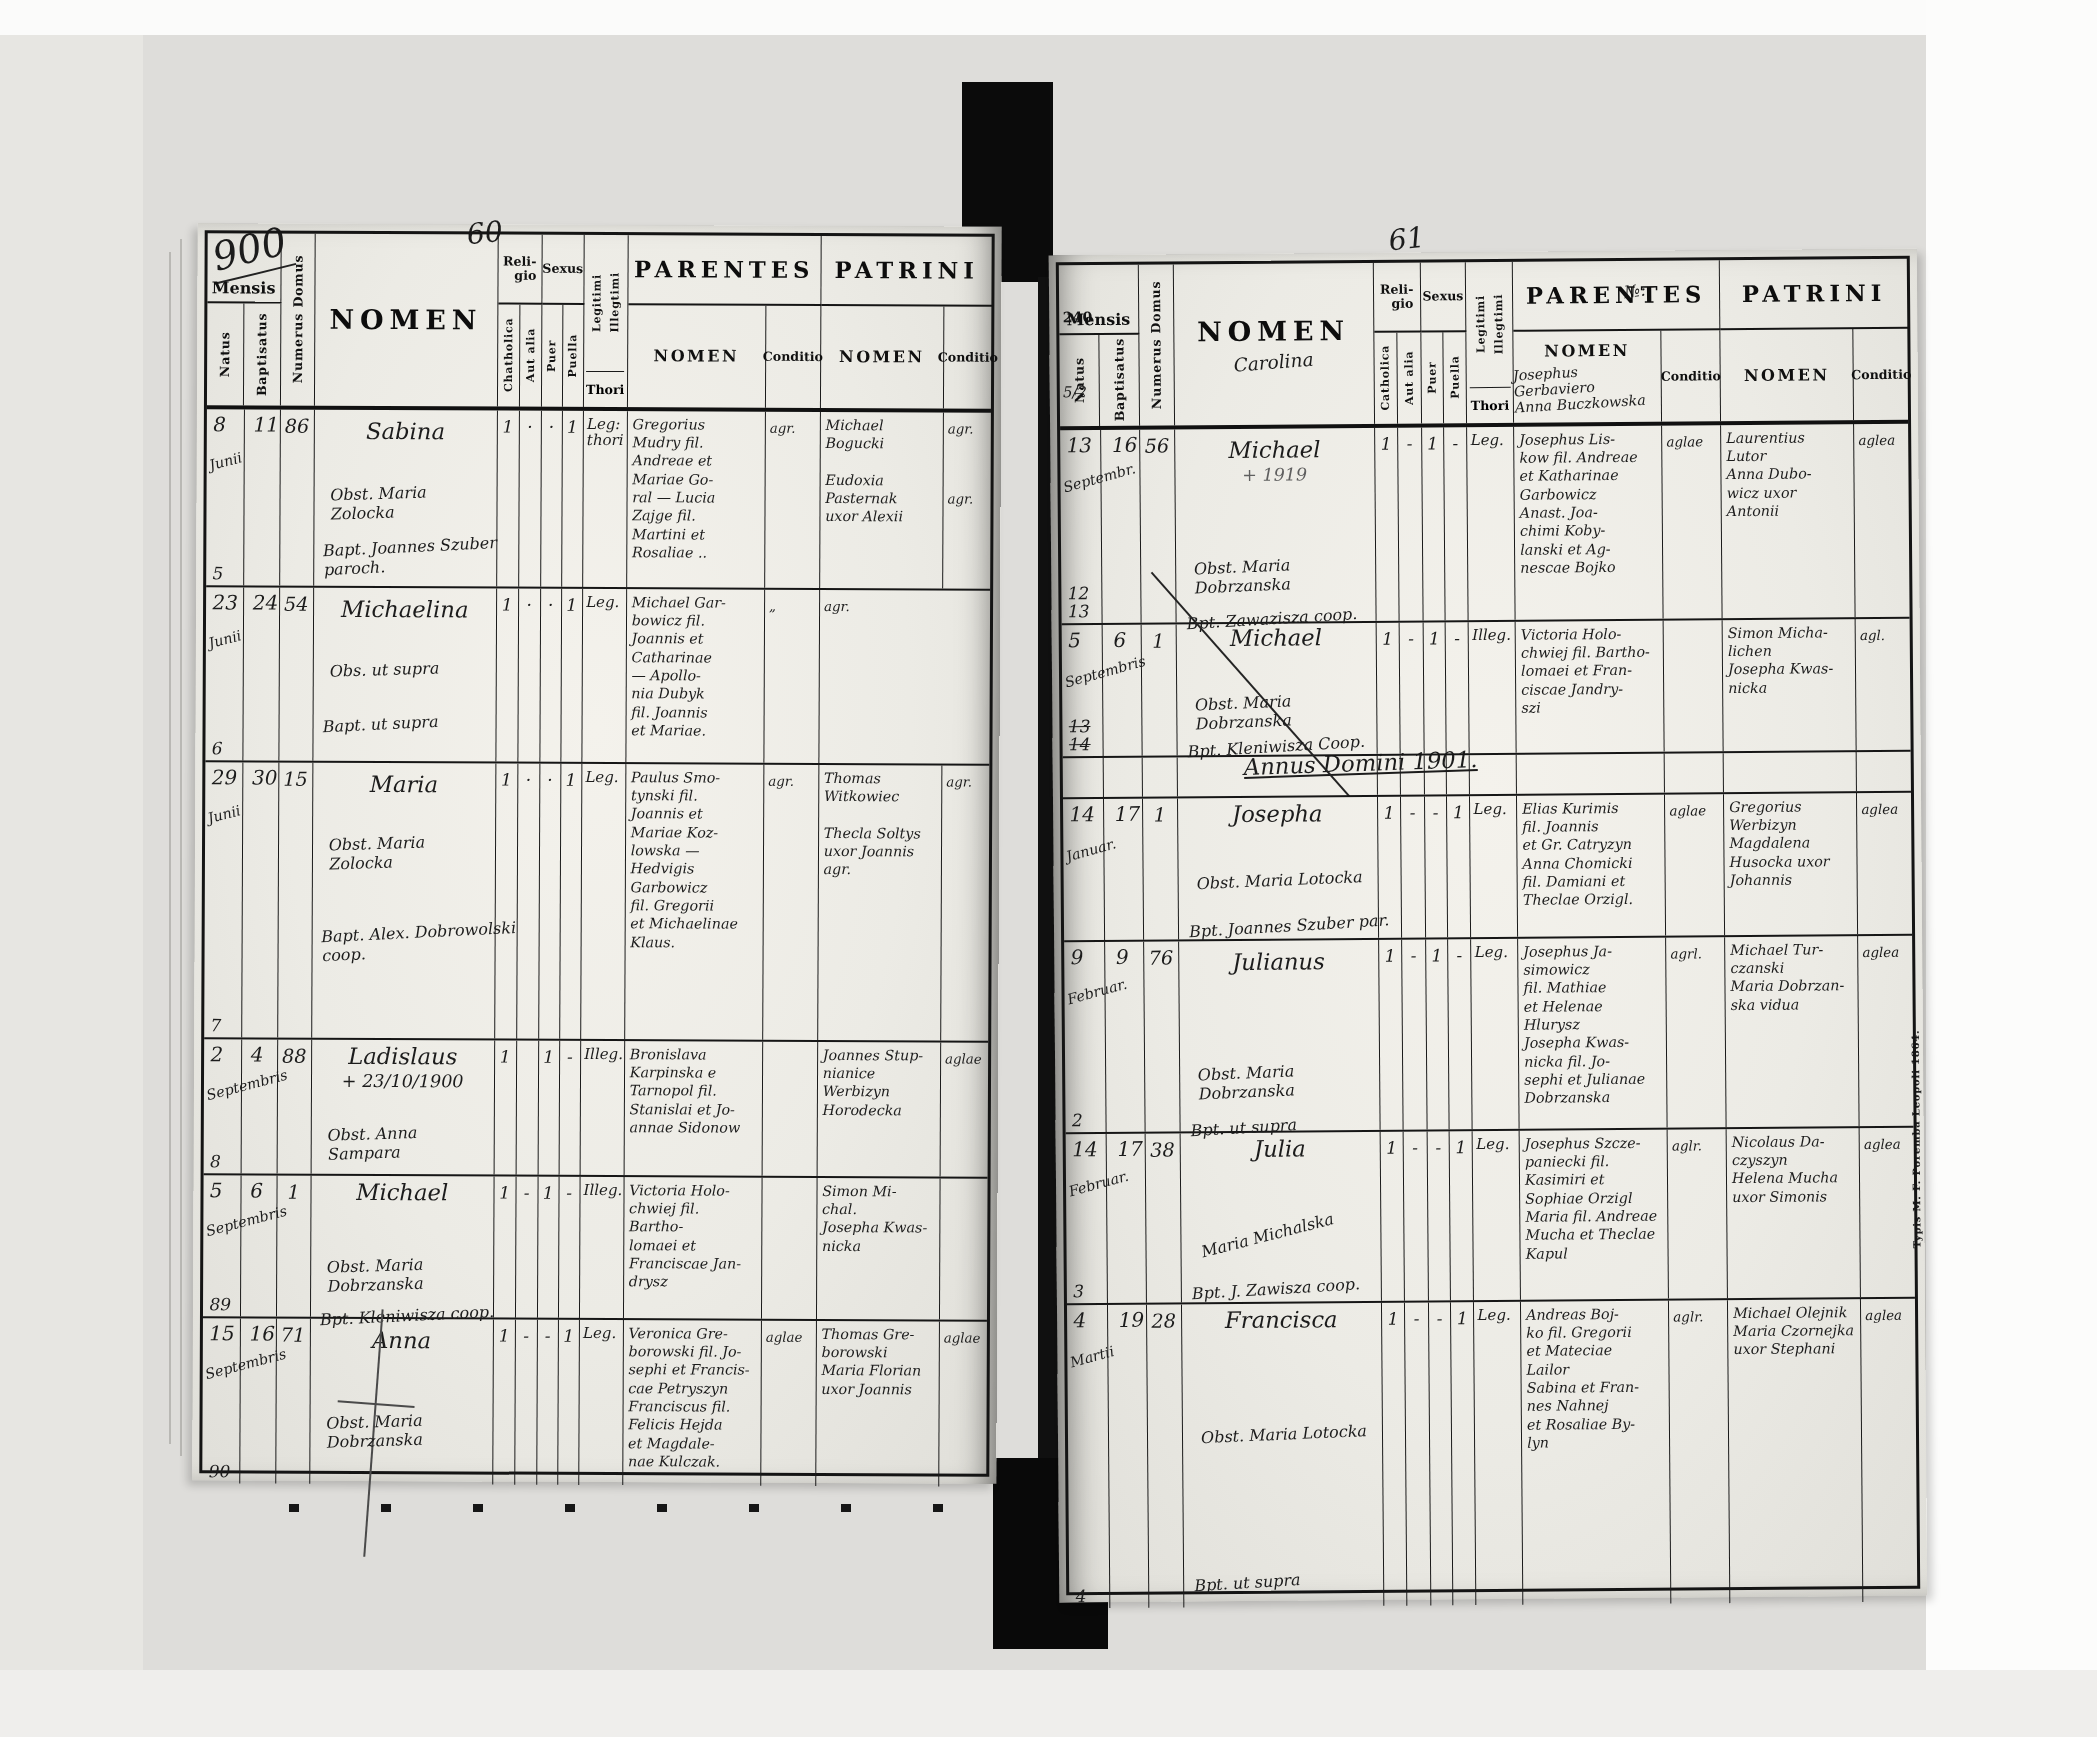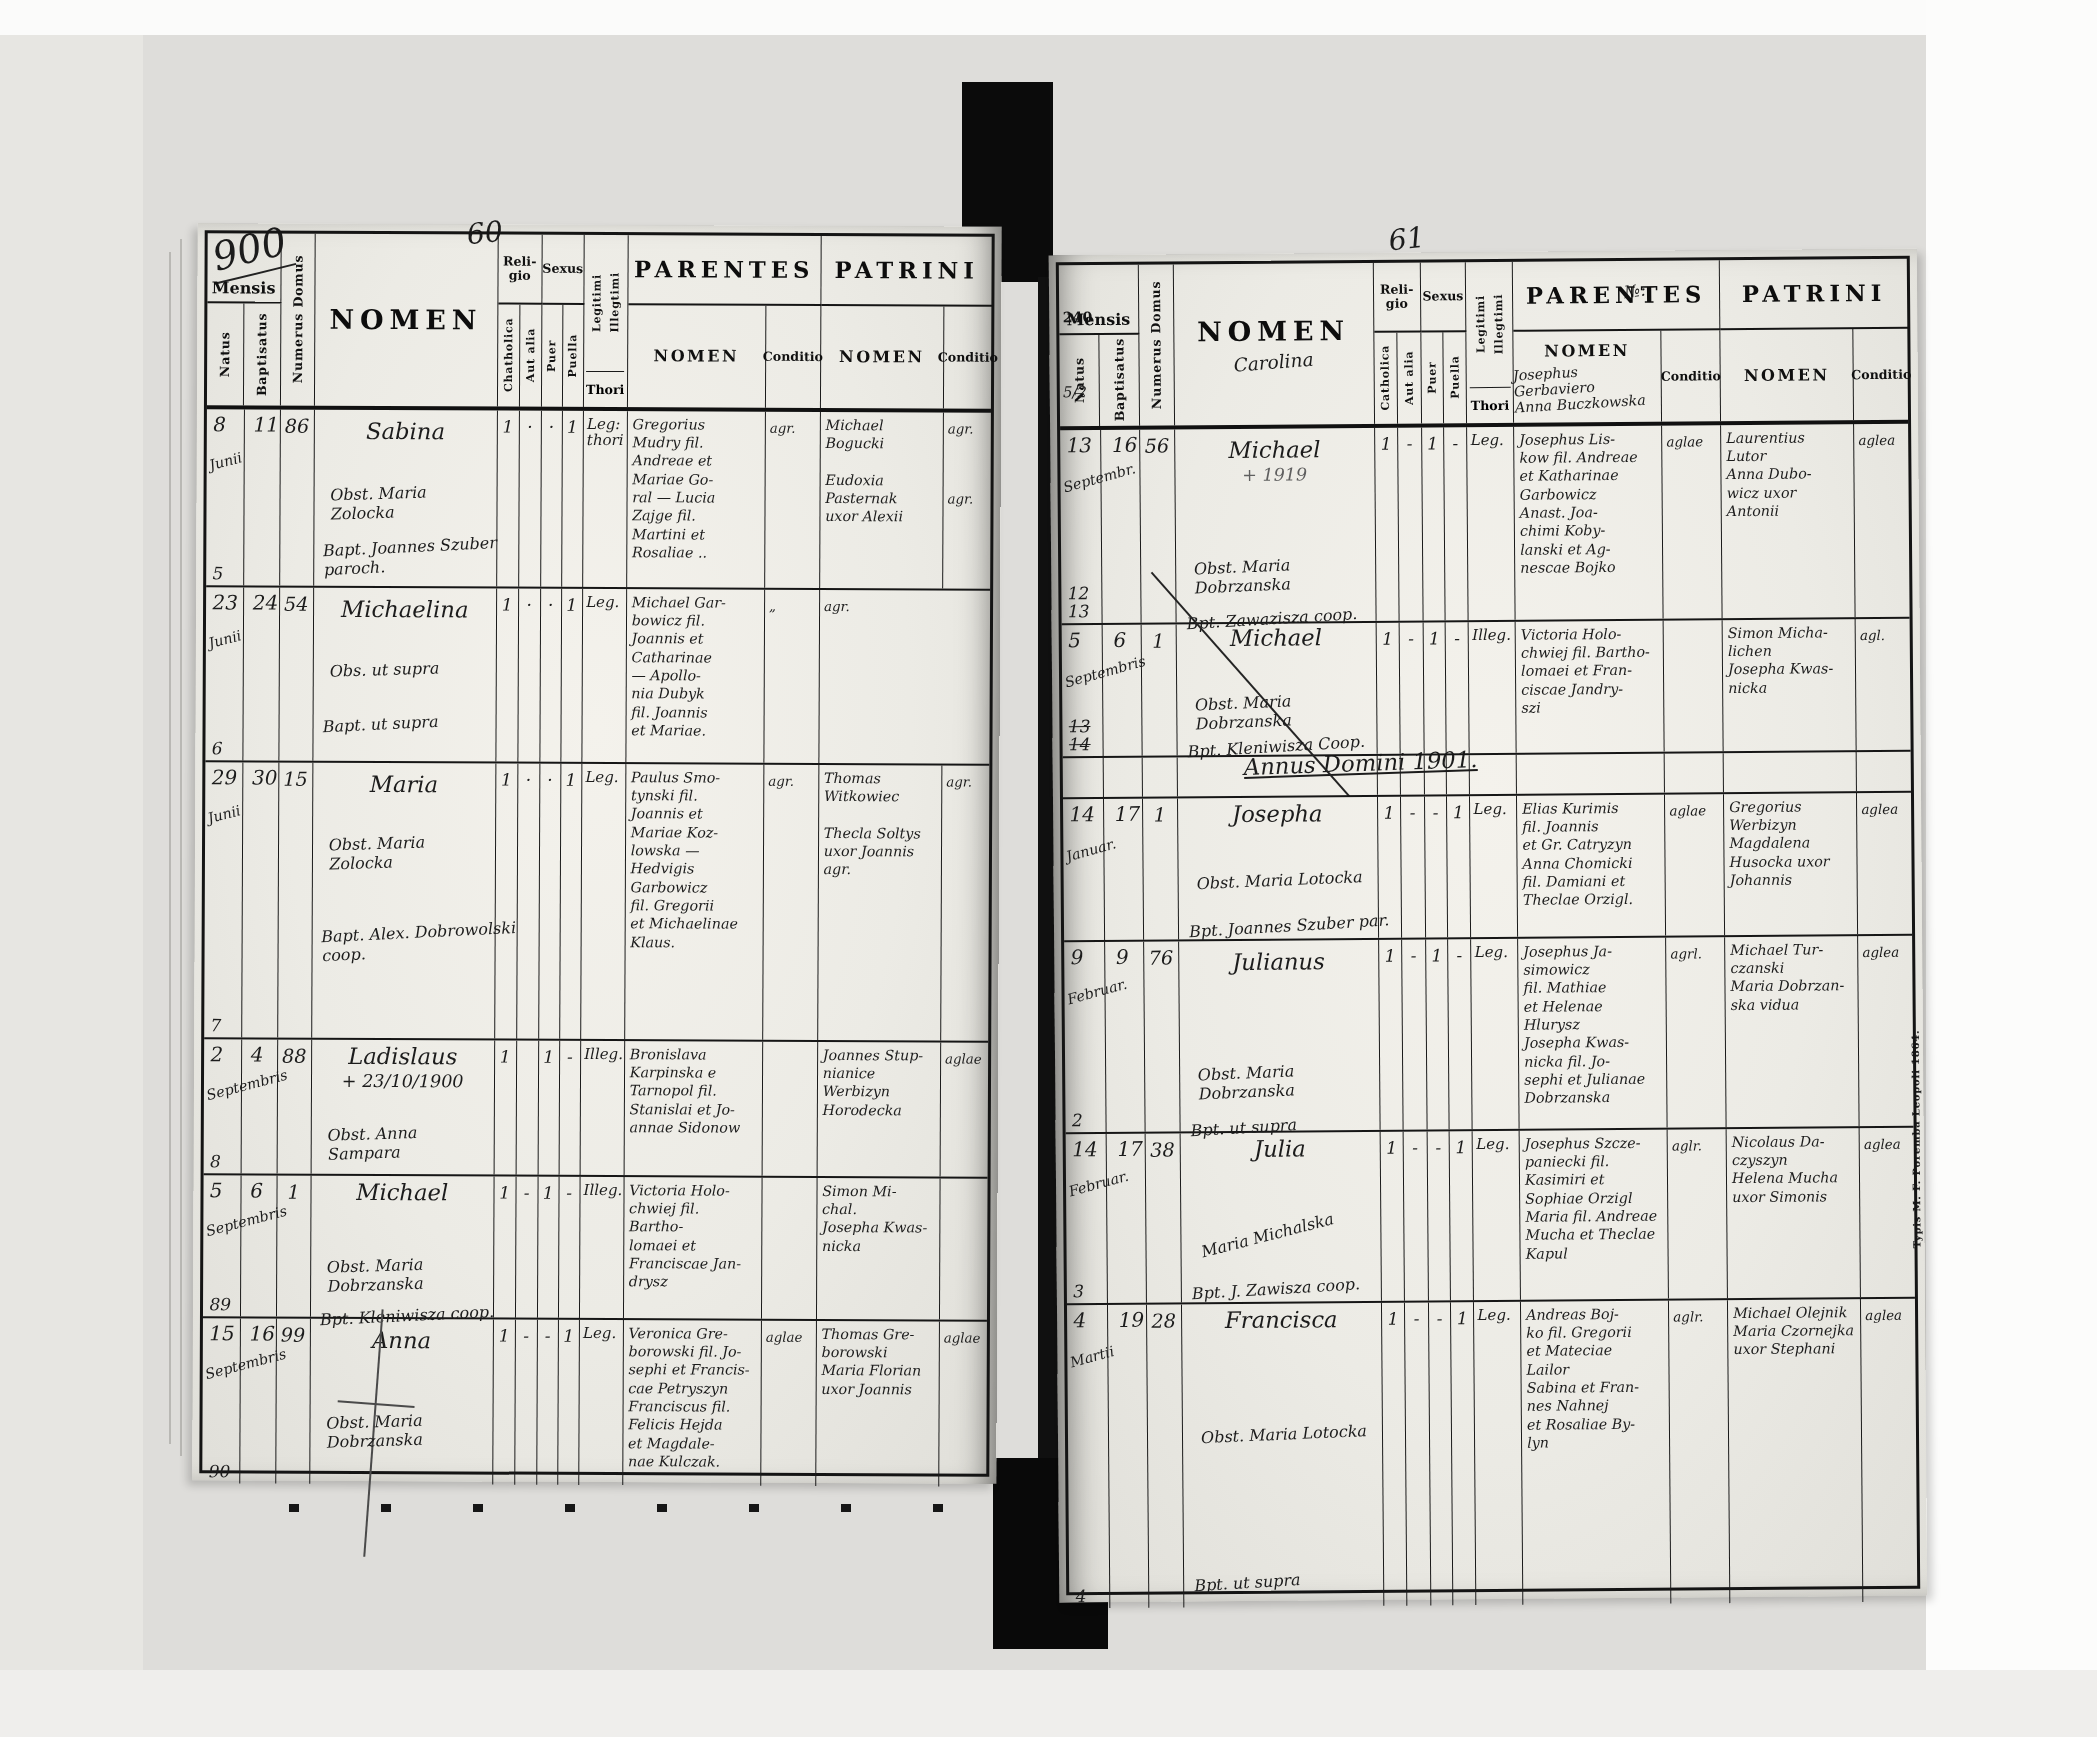--- a/index.html
+++ b/index.html
@@ -36,21 +36,21 @@
   .row-right{grid-template-columns:40px 40px 35px 200px 23.5px 23.5px 22.7px 22.7px 47px 148px 59px 133px 55px;}
   .row:last-child{border-bottom:none;}
   .h,.c{border-right:1.7px solid #1b1b1b;position:relative;overflow:visible;}
   .h.nc,.c.nc{border-right:none;}
   
   .h-men{grid-column:1/3;grid-row:1;border-bottom:2.5px solid #151515;display:flex;align-items:flex-end;justify-content:center;padding-bottom:3.4px;}
   .h-nat{grid-column:1;grid-row:2;}
   .h-bap{grid-column:2;grid-row:2;}
   .h-dom{grid-column:3;grid-row:1/3;}
   .h-nom{grid-column:4;grid-row:1/3;display:flex;align-items:center;justify-content:center;flex-direction:column;}
-  .h-rel{grid-column:5/7;grid-row:1;border-bottom:2.5px solid #151515;display:flex;align-items:center;justify-content:center;text-align:center;}
+  .h-rel{grid-column:5/7;grid-row:1;border-bottom:2.5px solid #151515;display:flex;align-items:center;justify-content:center;text-align:right;}
   .h-cat{grid-column:5;grid-row:2;}
   .h-aut{grid-column:6;grid-row:2;}
   .h-sex{grid-column:7/9;grid-row:1;border-bottom:2.5px solid #151515;display:flex;align-items:center;justify-content:center;}
   .h-pue{grid-column:7;grid-row:2;}
   .h-pla{grid-column:8;grid-row:2;}
   .h-leg{grid-column:9;grid-row:1/3;display:flex;flex-direction:column;}
   .h-par{grid-column:10/12;grid-row:1;border-bottom:2.5px solid #151515;display:flex;align-items:center;justify-content:center;}
   .h-pn{grid-column:10;grid-row:2;display:flex;align-items:center;justify-content:center;flex-direction:column;}
   .h-pc{grid-column:11;grid-row:2;display:flex;align-items:center;justify-content:center;}
   .h-pat{grid-column:12/14;grid-row:1;border-bottom:2.5px solid #151515;display:flex;align-items:center;justify-content:center;}
@@ -482,21 +482,21 @@
     </div>
 
     <div class="row row-left" style="height:165px;">
       <div class="c c-men">
         <span class="hw natus">15</span>
         <span class="hw baptd">16</span>
         <span class="hw month">Septembris</span>
         <span class="hw mnote">90</span>
       </div>
       <div class="c">
-          <span class="hw domus-n">99</span>
+          <span class="hw domus-n">71</span>
         </div>
       <div class="c c-nom">
         <span class="crossmark"></span>
         <span class="hw nm">Anna</span>
         <span class="hw obst" style="top:56%;">Obst. Maria Dobrzanska</span>
       </div>
       <div class="c tick">
           <span class="hw">1</span>
         </div>
       <div class="c tick">

